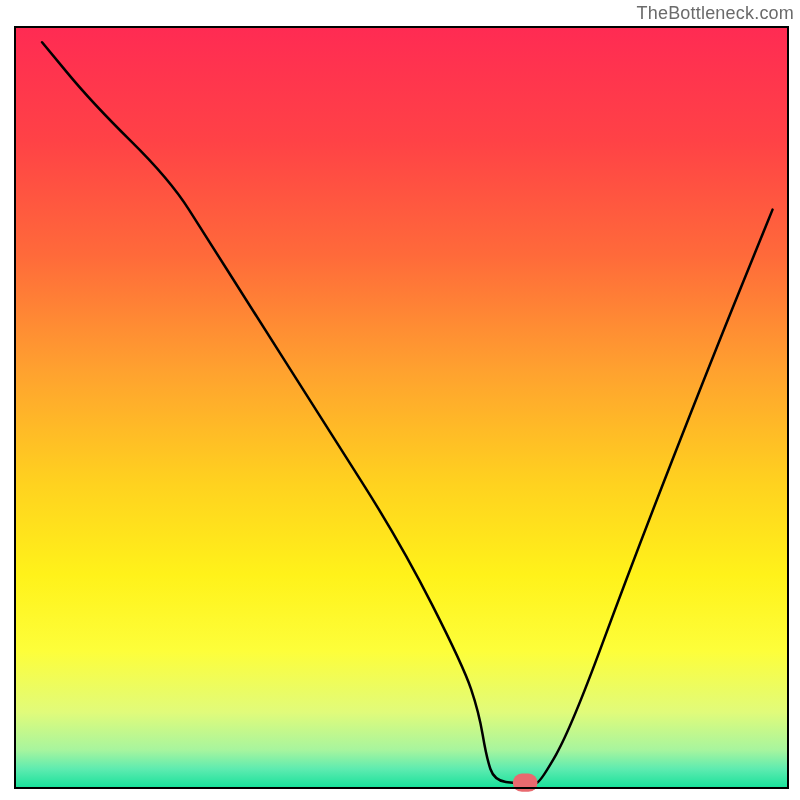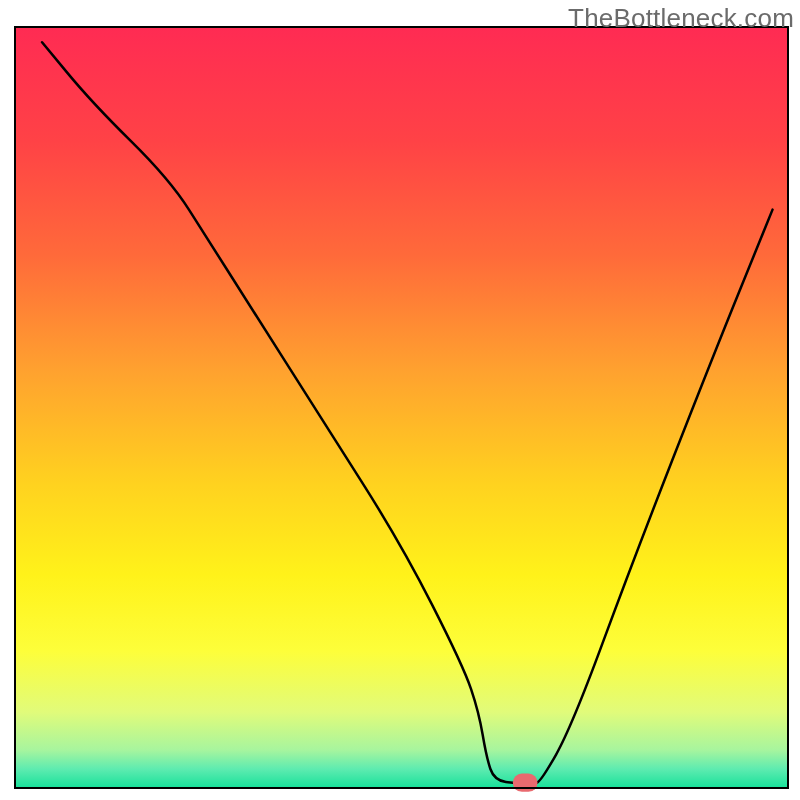--- a/index.html
+++ b/index.html
@@ -16,21 +16,21 @@
     width: 800px;
     height: 800px;
   }
   svg {
     display: block;
   }
   .watermark {
     position: absolute;
     top: 3px;
     right: 6px;
-    font-size: 26px;
+    font-size: 18px;
     font-weight: 400;
     color: #6b6b6b;
     letter-spacing: 0.2px;
     user-select: none;
   }
 </style>
 </head>
 <body>
 
 <div class="chart-wrap">

